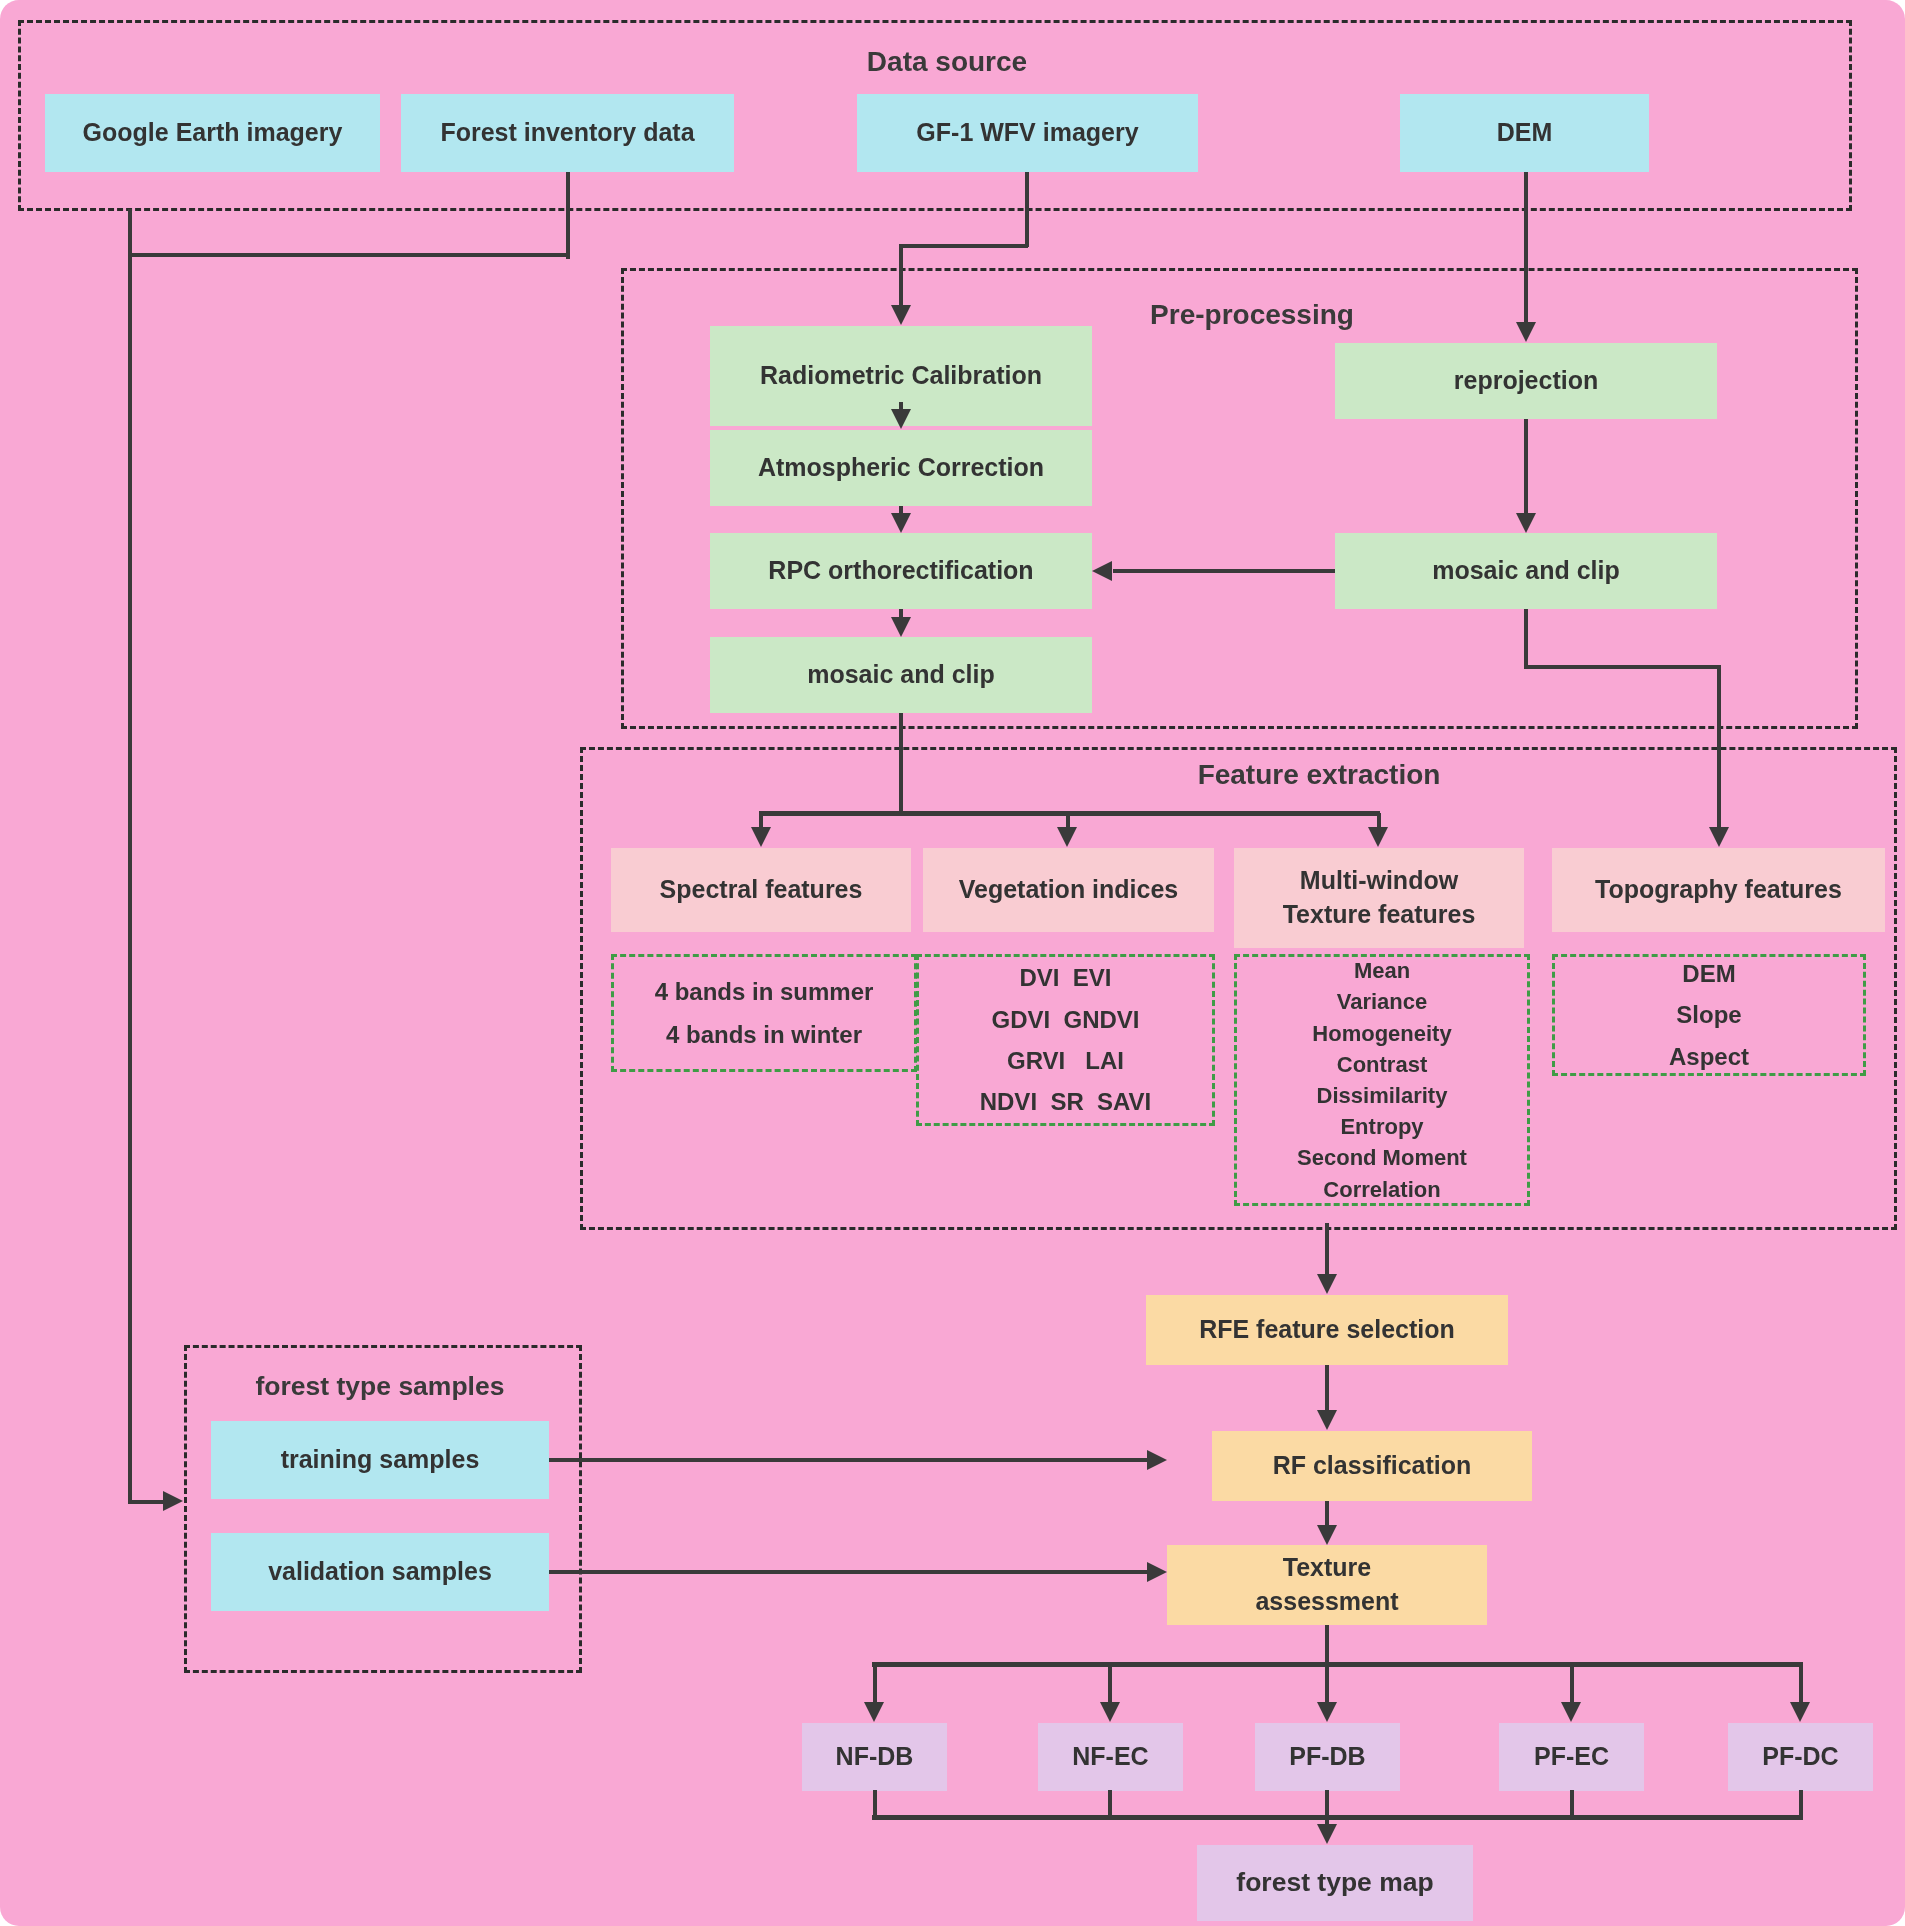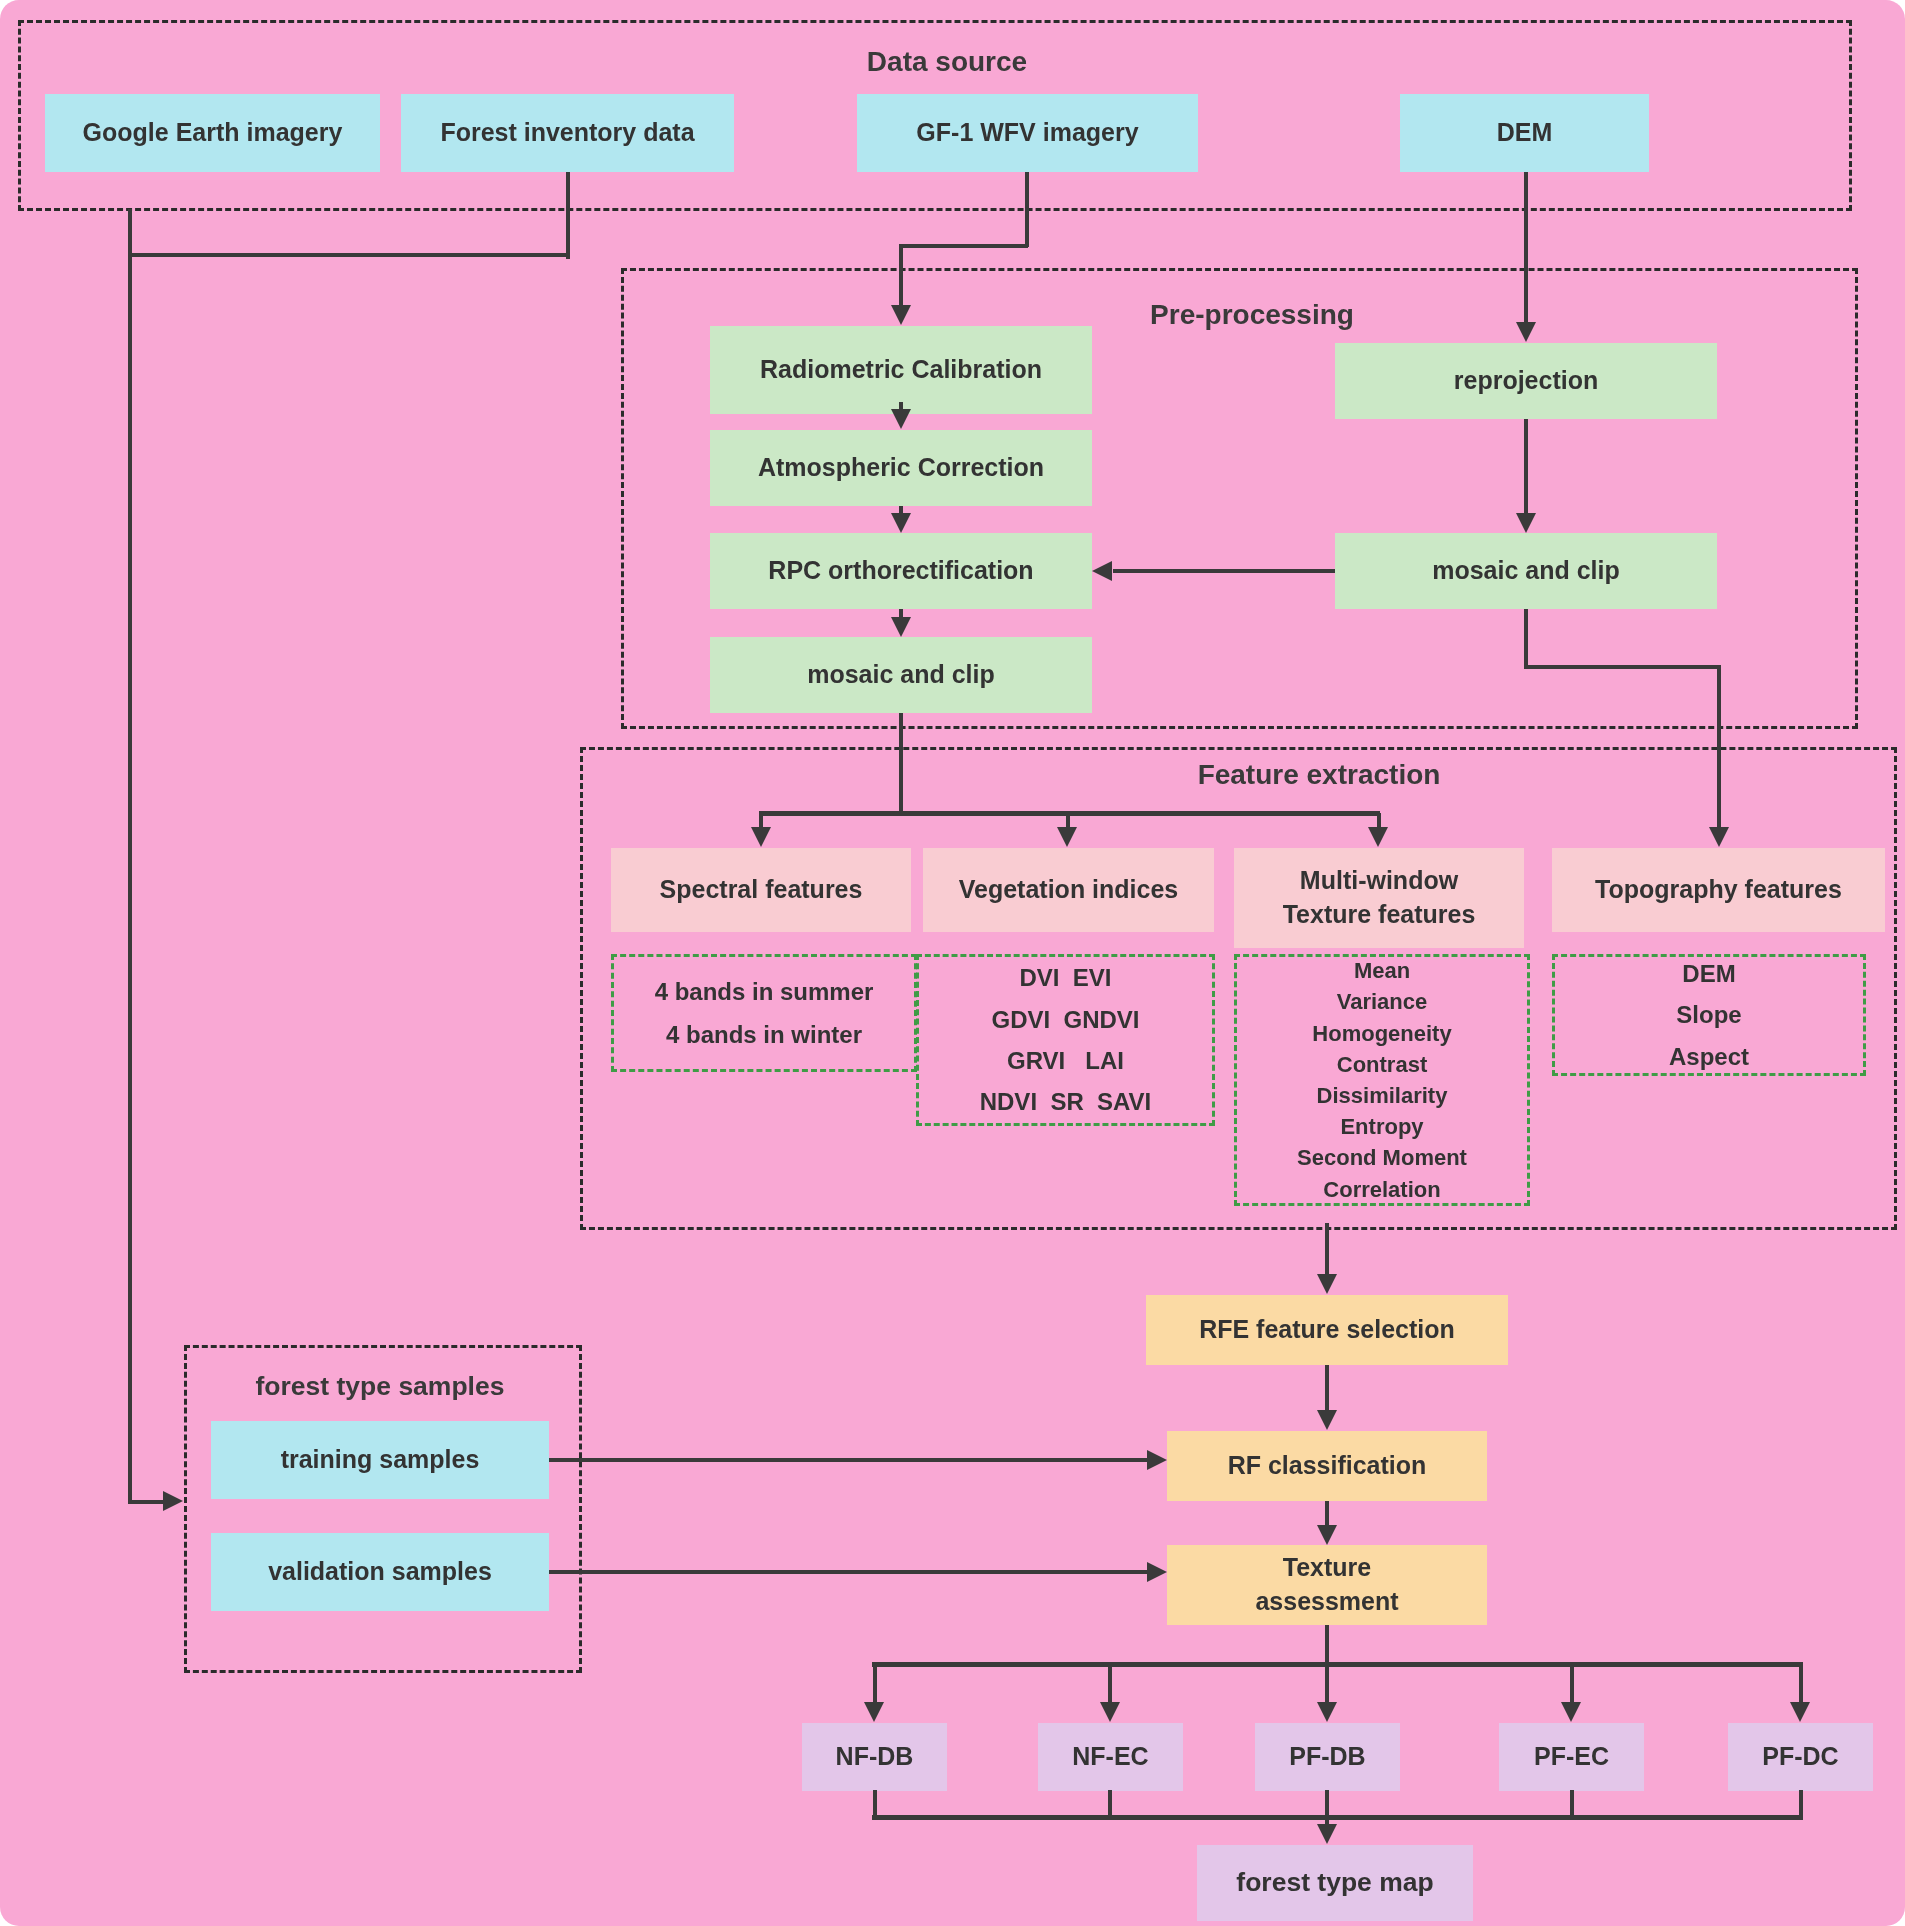--- a/index.html
+++ b/index.html
@@ -41,21 +41,21 @@
   <div class="group-title" style="left:766px;top:46px;width:362px;">Data source</div>
 
   <div class="node" style="left: 401px; top: 94px; width: 333px; height: 78px; background-color: rgb(178, 231, 240);">Forest inventory data</div>
   <div class="node" style="left: 45px; top: 94px; width: 335px; height: 78px; background-color: rgb(178, 231, 240);">Google Earth imagery</div>
   <div class="node" style="left: 857px; top: 94px; width: 341px; height: 78px; background-color: rgb(178, 231, 240);">GF-1 WFV imagery</div>
   <div class="node" style="left: 1400px; top: 94px; width: 249px; height: 78px; background-color: rgb(178, 231, 240);">DEM</div>
 
   <div class="group" style="left:621px;top:268px;width:1231px;height:455px;"></div>
   <div class="group-title" style="left:1071px;top:299px;width:362px;">Pre-processing</div>
 
-  <div class="node" style="left: 710px; top: 326px; width: 382px; height: 88px; background-color: rgb(203, 232, 198);">Radiometric Calibration</div>
+  <div class="node" style="left: 710px; top: 326px; width: 382px; height: 100px; background-color: rgb(203, 232, 198);">Radiometric Calibration</div>
   <div class="node" style="left: 710px; top: 430px; width: 382px; height: 76px; background-color: rgb(203, 232, 198);">Atmospheric Correction</div>
   <div class="node" style="left: 710px; top: 533px; width: 382px; height: 76px; background-color: rgb(203, 232, 198);">RPC orthorectification</div>
   <div class="node" style="left: 710px; top: 637px; width: 382px; height: 76px; background-color: rgb(203, 232, 198);">mosaic and clip</div>
   <div class="node" style="left: 1335px; top: 343px; width: 382px; height: 76px; background-color: rgb(203, 232, 198);">reprojection</div>
   <div class="node" style="left: 1335px; top: 533px; width: 382px; height: 76px; background-color: rgb(203, 232, 198);">mosaic and clip</div>
 
   <div class="group" style="left:580px;top:747px;width:1311px;height:477px;"></div>
   <div class="group-title" style="left:1138px;top:759px;width:362px;">Feature extraction</div>
 
   <div class="node" style="left: 923px; top: 848px; width: 291px; height: 84px; background-color: rgb(249, 204, 210);">Vegetation indices</div>
@@ -84,21 +84,21 @@
     <div class="ln">Second Moment</div>
     <div class="ln">Correlation</div>
   </div>
   <div class="sub s40" style="left:1552px;top:954px;width:308px;height:116px;">
     <div class="ln">DEM</div>
     <div class="ln">Slope</div>
     <div class="ln">Aspect</div>
   </div>
 
   <div class="node" style="left: 1146px; top: 1295px; width: 362px; height: 70px; background-color: rgb(251, 218, 164);">RFE feature selection</div>
-  <div class="node" style="left: 1167px; top: 1431px; width: 320px; height: 70px; background-color: rgb(251, 218, 164);">RF classification</div>
+  <div class="node" style="left: 1212px; top: 1431px; width: 320px; height: 70px; background-color: rgb(251, 218, 164);">RF classification</div>
   <div class="node" style="left: 1167px; top: 1545px; width: 320px; height: 80px; background-color: rgb(251, 218, 164);">Texture
 assessment</div>
 
   <div class="group thin" style="left:184px;top:1345px;width:392px;height:322px;"></div>
   <div class="group-title" style="left:199px;top:1371px;width:362px;font-size:26.5px;">forest type samples</div>
   <div class="node" style="left: 211px; top: 1421px; width: 338px; height: 78px; background-color: rgb(178, 231, 240);">training samples</div>
   <div class="node" style="left: 211px; top: 1533px; width: 338px; height: 78px; background-color: rgb(178, 231, 240);">validation samples</div>
 
   <div class="node" style="left: 802px; top: 1723px; width: 145px; height: 68px; background-color: rgb(227, 198, 233);">NF-DB</div>
   <div class="node" style="left: 1038px; top: 1723px; width: 145px; height: 68px; background-color: rgb(227, 198, 233);">NF-EC</div>

